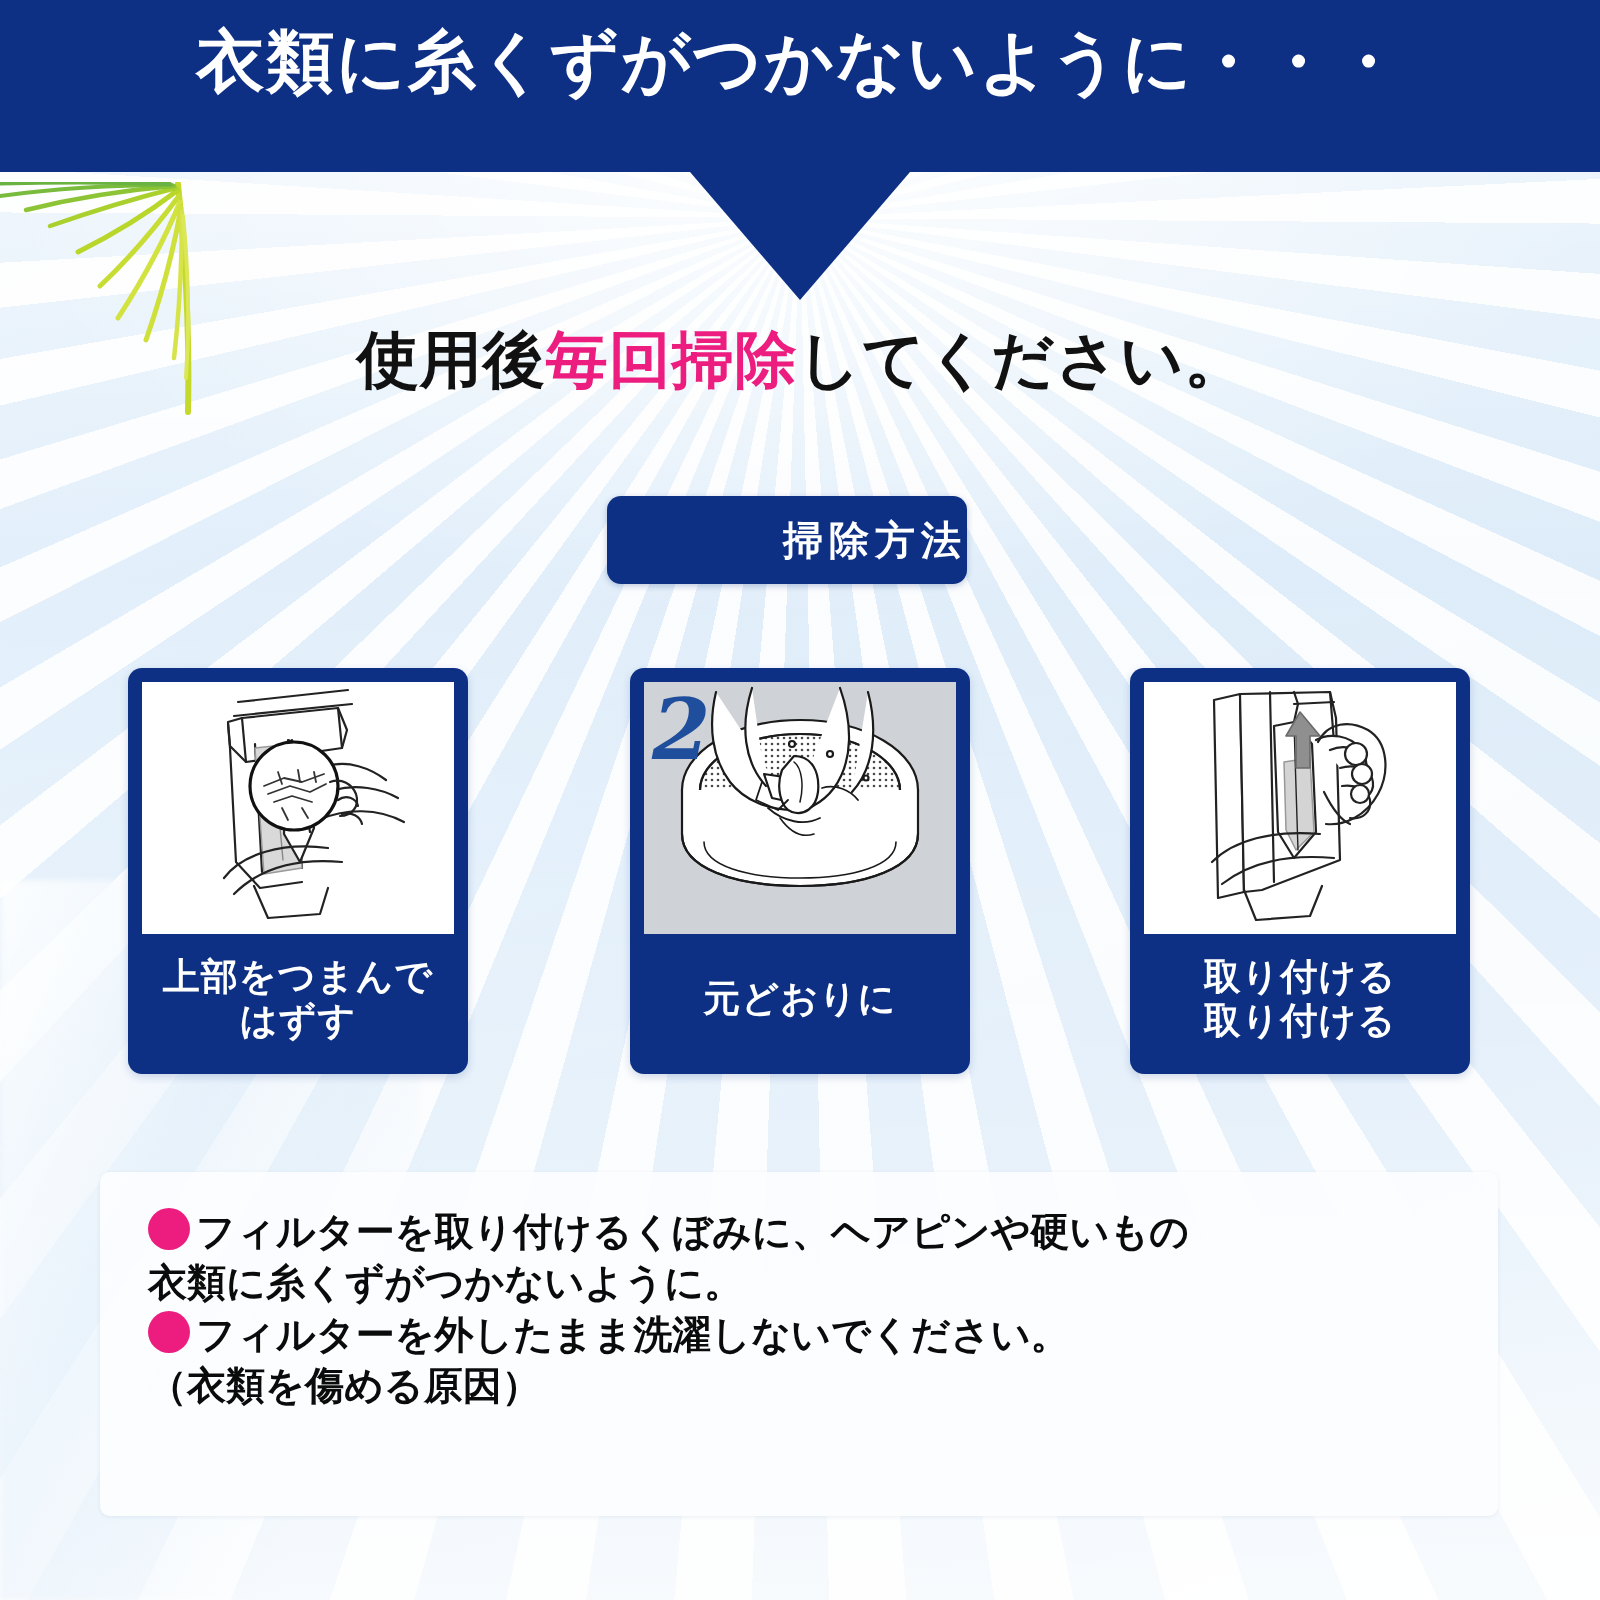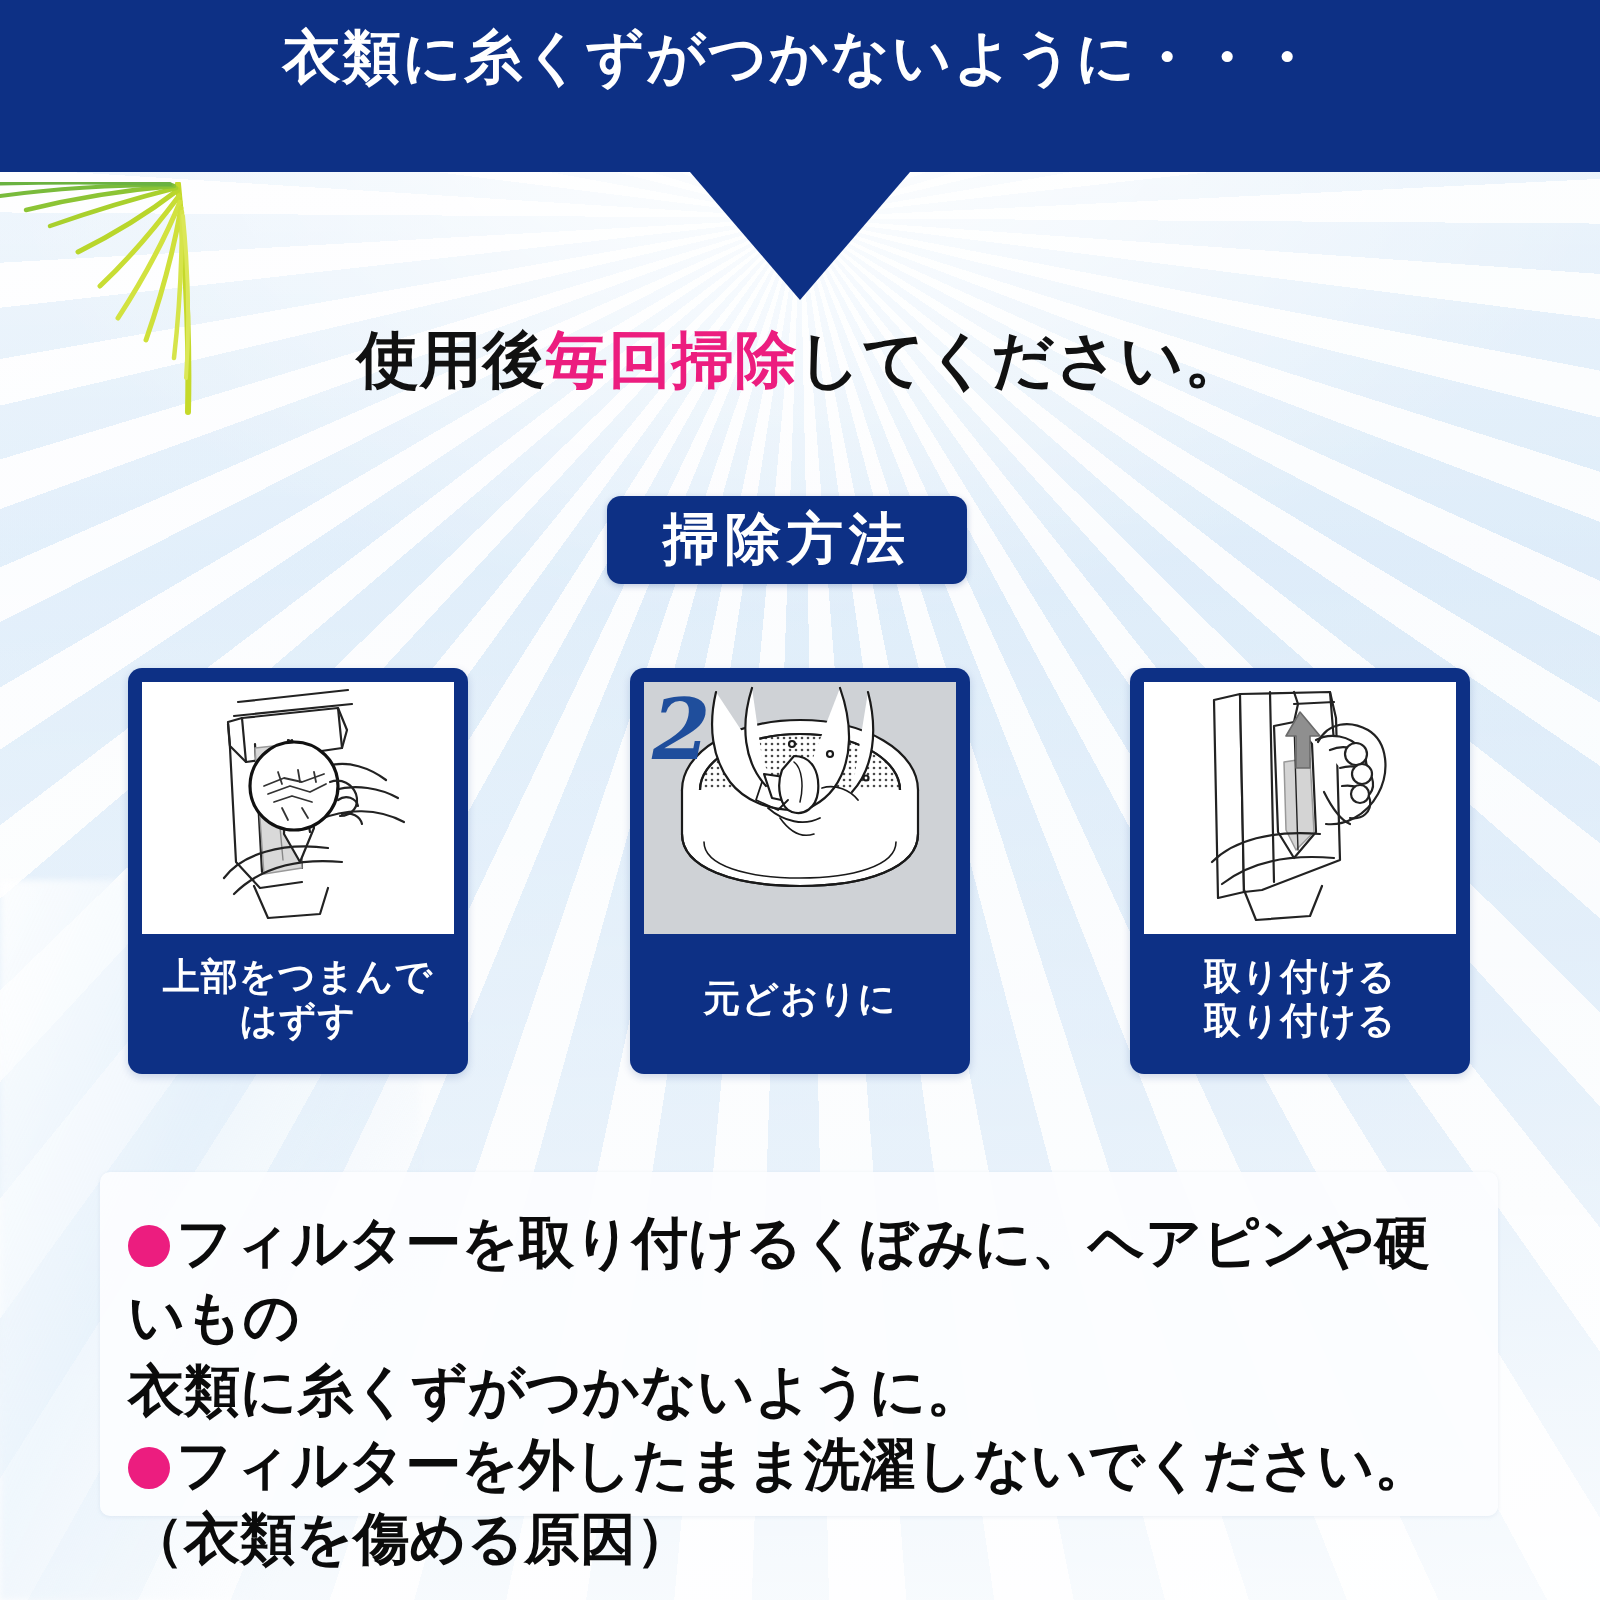--- a/index.html
+++ b/index.html
@@ -72,21 +72,21 @@
     left: 0; top: 0;
     width: 1600px; height: 172px;
     background: #0d3085;
     z-index: 5;
   }
   .banner-title {
     position: absolute;
     left: 0; right: 0; top: 28px;
     text-align: center;
     color: #ffffff;
-    font-size: 58px;
+    font-size: 68px;
     font-weight: 700;
     letter-spacing: 2px;
     line-height: 1;
     white-space: nowrap;
     font-family: "DejaVu Sans", "Liberation Sans", sans-serif;
   }
   .banner-notch {
     position: absolute;
     left: 690px; top: 172px;
     width: 0; height: 0;
@@ -113,23 +113,23 @@
 
   
   .method-badge {
     position: absolute;
     left: 607px; top: 496px;
     width: 360px; height: 88px;
     background: #0d3085;
     border-radius: 14px;
     display: flex;
     align-items: center;
-    justify-content: center;
+    justify-content: flex-end;
     color: #ffffff;
-    font-size: 56px;
+    font-size: 40px;
     font-weight: 700;
     letter-spacing: 6px;
     z-index: 6;
     font-family: "DejaVu Sans", "Liberation Sans", sans-serif;
     box-shadow: 0 2px 6px rgba(13,48,133,0.25);
   }
 
   
   .steps {
     position: absolute;
@@ -195,25 +195,26 @@
     width: 1398px; height: 344px;
     background: rgba(252,253,255,0.92);
     border-radius: 10px;
     z-index: 6;
     padding: 34px 34px 0 28px;
     box-shadow: 0 1px 4px rgba(120,150,185,0.14);
   }
   .note-line {
     display: block;
     color: #0b0b0b;
-    font-size: 56px;
+    font-size: 39px;
     font-weight: 700;
     line-height: 1.32;
     letter-spacing: 0px;
     font-family: "DejaVu Sans", "Liberation Sans", sans-serif;
+    margin-left: 20px;
   }
   .note-line.indent { padding-left: 0px; }
   .bullet {
     display: inline-block;
     width: 42px; height: 42px;
     border-radius: 50%;
     background: #ec1d7f;
     vertical-align: -5px;
     margin-right: 6px;
   }

